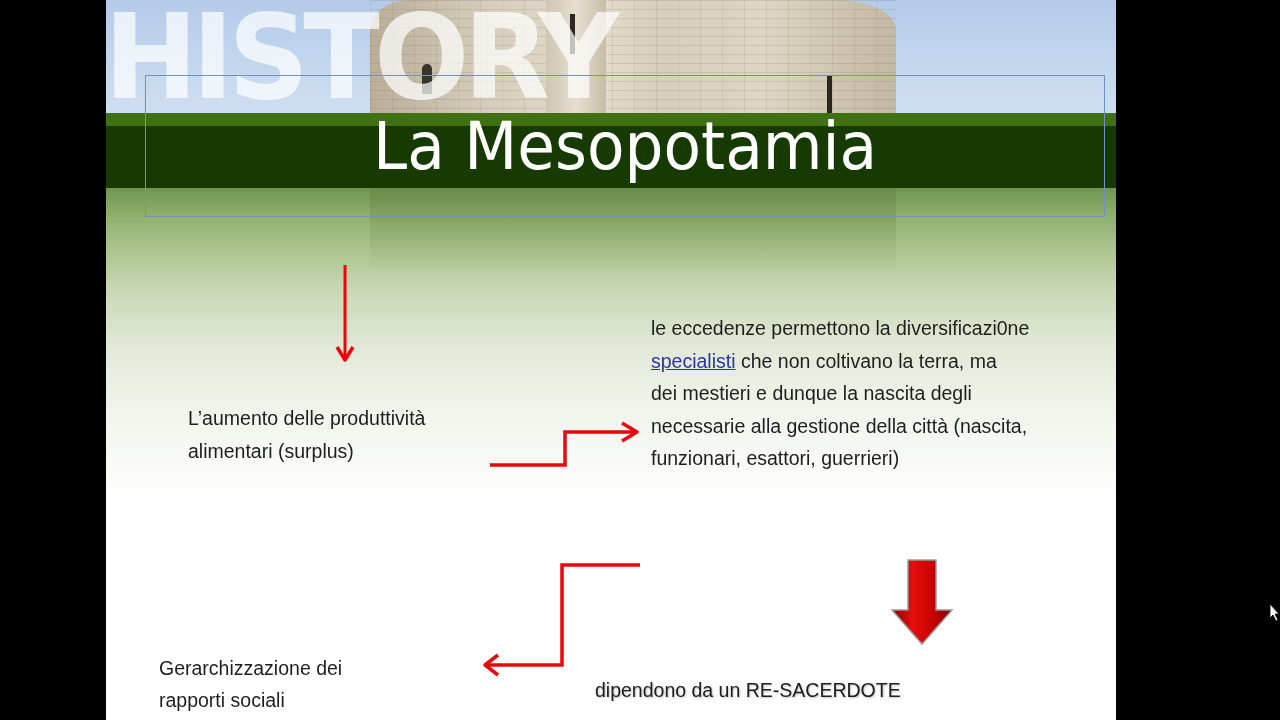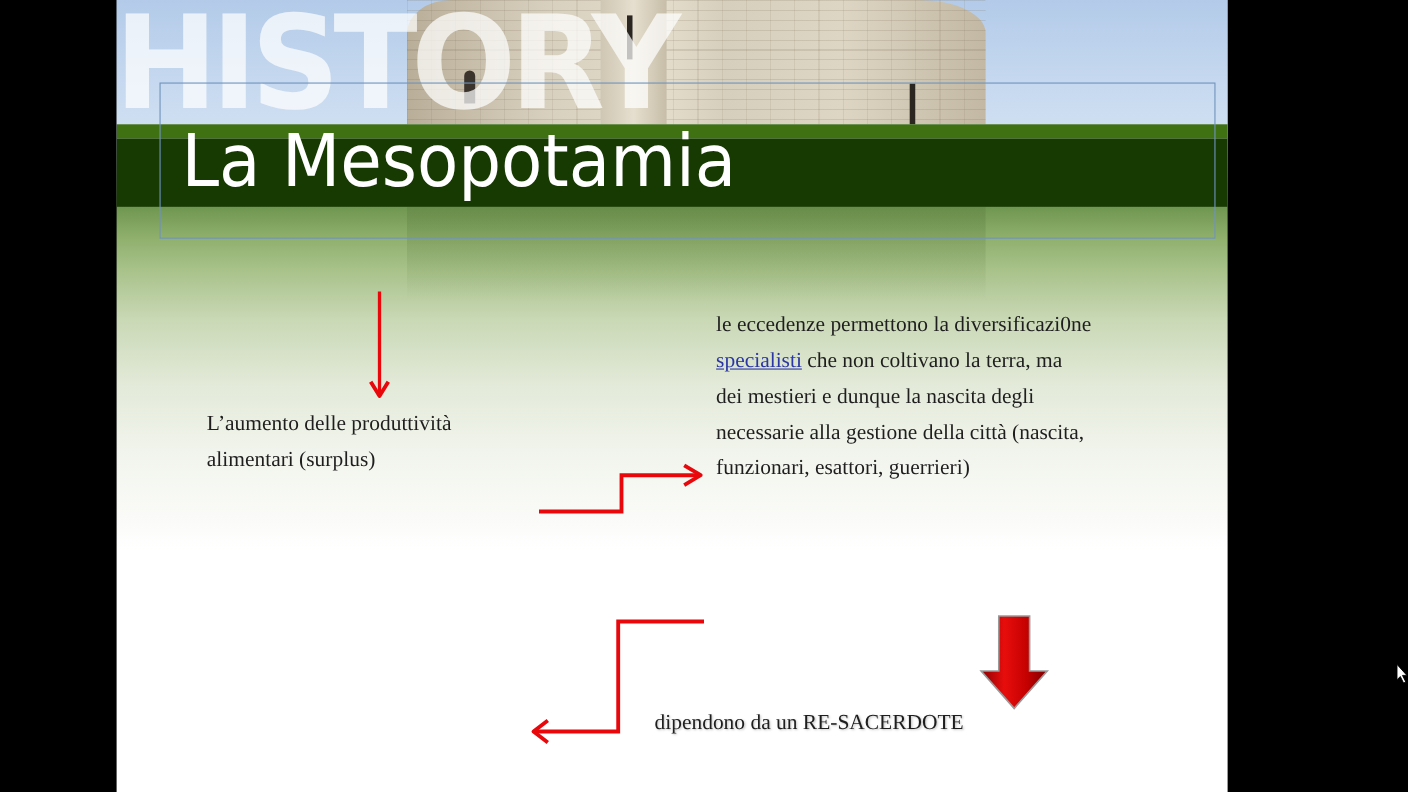--- a/index.html
+++ b/index.html
@@ -56,31 +56,32 @@
     background: #3f7112;
   }
   .band-dark {
     position: absolute; left: 0; top: 126px; width: 100%; height: 62px;
     background: #173a03;
   }
   
   .title-box {
     position: absolute; left: 39px; top: 75px; width: 960px; height: 142px;
     border: 1px solid #6f93bd; box-sizing: border-box;
-    display: flex; align-items: center; 
+    display: flex; align-items: center; justify-content: center;
   }
   .title {
     font-family: "DejaVu Sans", sans-serif;
     font-size: 66px; color: #ffffff; letter-spacing: 0px;
     margin-top: 0px; transform: scaleX(0.93);
   }
   .txt {
-    position: absolute; font-family: Liberation Serif, serif;
+    position: absolute; font-family: Liberation Sans, sans-serif;
     color: #1e1e1e; font-size: 19.5px; line-height: 32.5px;
     transform-origin: left top;
+    margin-top: 32px;
   }
   .link { color: #2a35a6; text-decoration: underline; }
   svg.arrow { position: absolute; overflow: visible; }
 </style>
 </head>
 <body>
 
 <div class="slide">
   <div class="sky"></div>
   <div class="castle">
@@ -134,17 +135,21 @@
         <stop offset="0.35" stop-color="#e80d0d"></stop>
         <stop offset="0.7" stop-color="#c40000"></stop>
         <stop offset="1" stop-color="#7a0000"></stop>
       </linearGradient>
     </defs>
     <polygon points="18,2 46,2 46,52 62,52 32,86 2,52 18,52" fill="url(#g3d)" stroke="#9a9a9a" stroke-width="1.5"></polygon>
   </svg>
 
   <div class="txt" style="left:489px;top:643px;line-height:30px;text-shadow:1px 1px 2px rgba(0,0,0,0.25);">dipendono da un RE-SACERDOTE</div>
 
+  <div class="txt" style="left:53px;top:620px;line-height:32px;">
+    <div>Gerarchizzazione dei</div>
+    <div>rapporti sociali</div>
+  </div>
 </div>
 
 <svg class="arrow" style="left:1270px;top:604px;" width="10" height="18">
   <polygon points="0,0 0,14 3,11 6,17 8,16 5,10 9,10" fill="#fff" stroke="#000" stroke-width="0.8"></polygon>
 </svg>
 
 </body></html>

